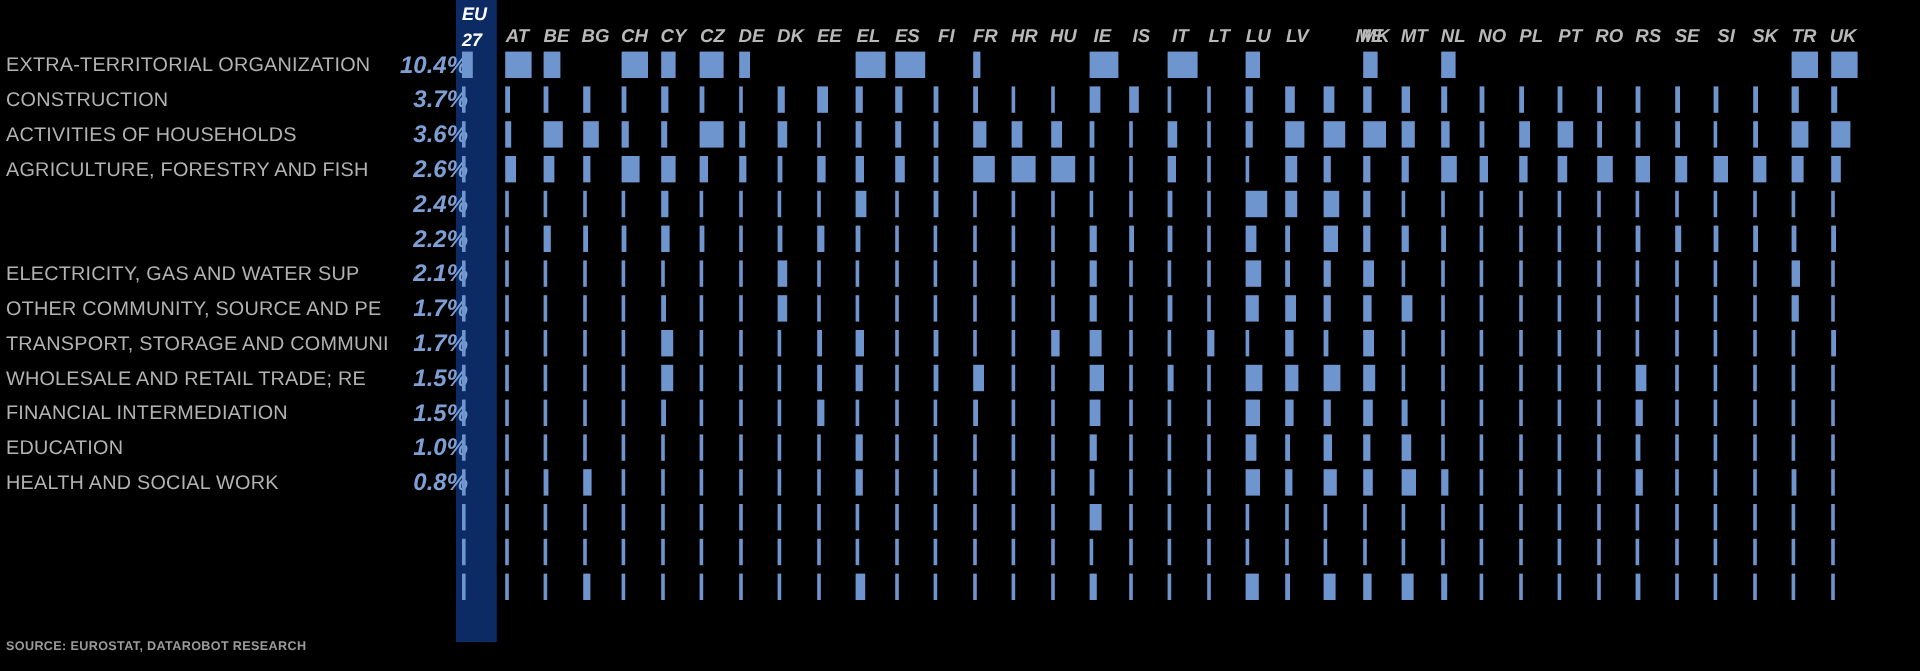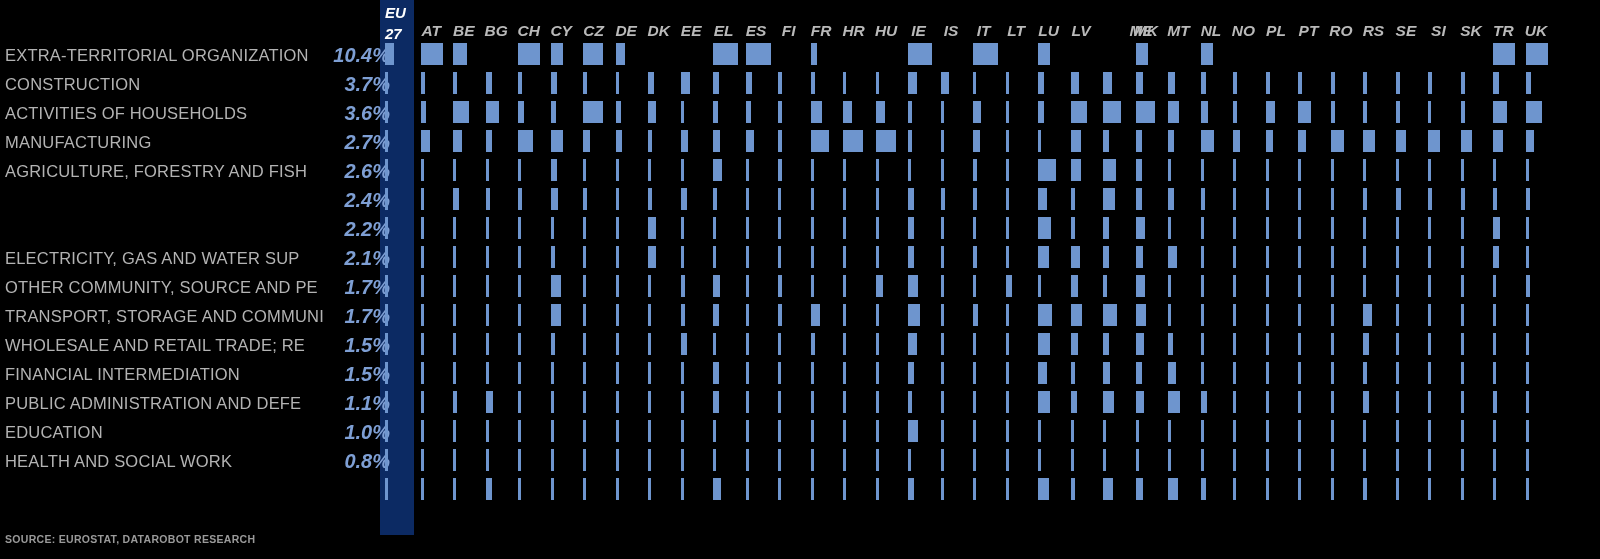--- a/index.html
+++ b/index.html
@@ -126,24 +126,20 @@
       </div>
       <div class="label-row">
         <span class="label-text">CONSTRUCTION</span>
         <span class="label-pct">3.7%</span>
       </div>
       <div class="label-row">
         <span class="label-text">ACTIVITIES OF HOUSEHOLDS</span>
         <span class="label-pct">3.6%</span>
       </div>
       <div class="label-row">
-        <span class="label-text">MANUFACTURING</span>
-        <span class="label-pct">2.7%</span>
-      </div>
-      <div class="label-row">
         <span class="label-text">AGRICULTURE, FORESTRY AND FISH</span>
         <span class="label-pct">2.6%</span>
       </div>
       <div class="label-row">
         <span class="label-pct">2.4%</span>
       </div>
       <div class="label-row">
         <span class="label-pct">2.2%</span>
       </div>
       <div class="label-row">
@@ -158,24 +154,20 @@
         <span class="label-text">TRANSPORT, STORAGE AND COMMUNI</span>
         <span class="label-pct">1.7%</span>
       </div>
       <div class="label-row">
         <span class="label-text">WHOLESALE AND RETAIL TRADE; RE</span>
         <span class="label-pct">1.5%</span>
       </div>
       <div class="label-row">
         <span class="label-text">FINANCIAL INTERMEDIATION</span>
         <span class="label-pct">1.5%</span>
-      </div>
-      <div class="label-row">
-        <span class="label-text">PUBLIC ADMINISTRATION AND DEFE</span>
-        <span class="label-pct">1.1%</span>
       </div>
       <div class="label-row">
         <span class="label-text">EDUCATION</span>
         <span class="label-pct">1.0%</span>
       </div>
       <div class="label-row">
         <span class="label-text">HEALTH AND SOCIAL WORK</span>
         <span class="label-pct">0.8%</span>
       </div>
     </div>

